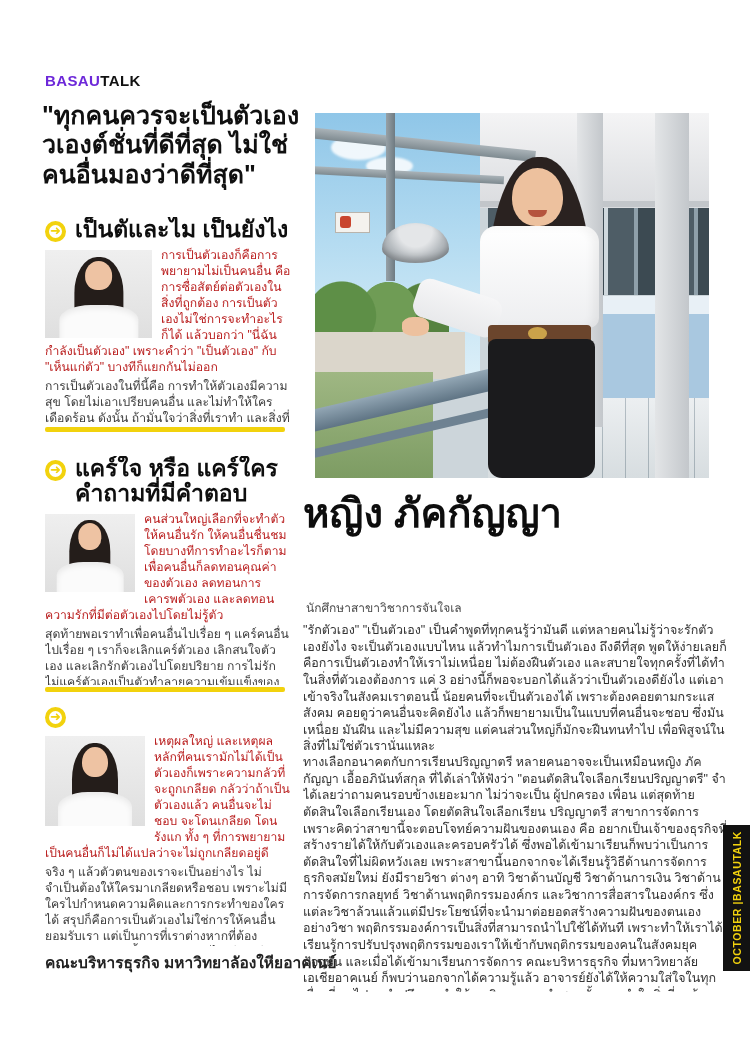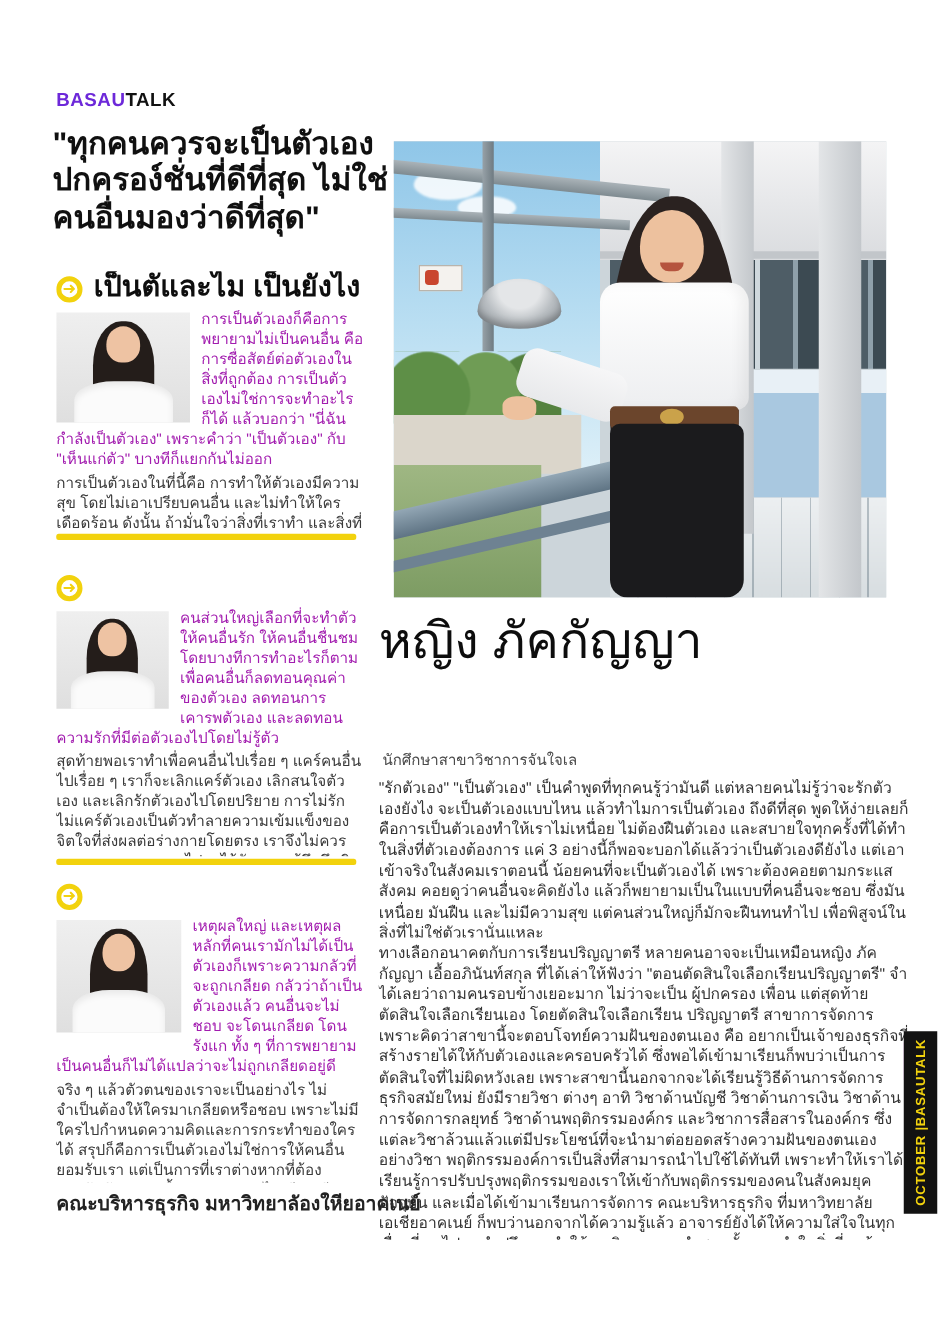--- a/index.html
+++ b/index.html
@@ -37,21 +37,21 @@
     float:left; margin:2px 9px 4px 0; background:linear-gradient(180deg,#efefef,#dfdfdf);
     position:relative; overflow:hidden;
   }
   .p1 { width:107px; height:88px; }
   .p2 { width:90px; height:78px; }
   .p3 { width:100px; height:90px; }
   .mp-hair { position:absolute; left:50%; transform:translateX(-50%); top:8%; width:46%; height:88%; background:#241d1a; border-radius:46% 46% 30% 30%; }
   .mp-face { position:absolute; left:50%; transform:translateX(-50%); top:12%; width:26%; height:34%; background:#eec3a3; border-radius:50% 50% 45% 45%; }
   .mp-shirt { position:absolute; left:50%; transform:translateX(-50%); bottom:-4%; width:74%; height:42%; background:#fbfbfb; border-radius:40% 40% 0 0; box-shadow:inset 0 3px 6px rgba(0,0,0,.08); }
 
-  .sec-text { font-size:12.2px; line-height:1.31; color:#a21caf; }
+  .sec-text { font-size:12.2px; line-height:1.31; color:#b91c1c; }
   .sec-body { clear:both; padding-top:3px; font-size:12.2px; line-height:1.31; color:#3a3a3a; }
 
   .divider { height:5px; background:#F2D20D; border-radius:2px; }
   .div1 { left:45px; top:427px; width:240px; }
   .div2 { left:45px; top:687px; width:240px; }
 
   .left-footer { left:45px; top:950px; width:330px; font-size:15.5px; font-weight:800; color:#222; }
 
   
   .main-photo { left:315px; top:113px; width:394px; height:365px; overflow:hidden; background:#ccd5da; }
@@ -84,41 +84,41 @@
   .w-face { left:50%; top:15%; width:13%; height:16%; background:#edc19e; border-radius:50% 50% 46% 46%; }
   .w-smile { left:54%; top:26.5%; width:5%; height:2%; background:#b5543e; border-radius:0 0 10px 10px; }
   .w-shirt { left:42%; top:31%; width:30%; height:28%; background:linear-gradient(180deg,#ffffff,#edeef0); border-radius:16px 16px 10px 10px; box-shadow:inset -6px 0 10px rgba(0,0,0,.06); }
   .w-arm { left:25%; top:48%; width:22%; height:11%; background:linear-gradient(180deg,#f6f6f7,#e8e9eb); border-radius:12px; transform:rotate(18deg); }
   .w-hand { left:22%; top:56%; width:7%; height:5%; background:#edc19e; border-radius:40%; }
   .w-belt { left:44%; top:58%; width:26%; height:5%; background:#6b452c; border-radius:4px; }
   .w-buckle { left:54%; top:58.6%; width:5%; height:3.6%; background:#caa24a; border-radius:50%; }
   .w-skirt { left:44%; top:62%; width:27%; height:38%; background:#1b1b1d; border-radius:8px 8px 14px 14px; }
 
   
-  .pname { left:303px; top:492px; font-size:40px; font-weight:400; line-height:1.09; color:#0d0d0d; }
+  .pname { left:303px; top:492px; font-size:40px; font-weight:700; line-height:1.09; color:#0d0d0d; }
   .prole { left:306px; top:598px; font-size:12px; color:#4a4a4a; }
   .ppara { left:303px; width:424px; font-size:12.5px; line-height:1.33; color:#333; }
   .pp1 { top:622px; height:128px; overflow:hidden; }
   .pp2 { top:754px; height:238px; overflow:hidden; }
 
   
   .tab-num { left:723px; top:795px; width:17px; height:30px; background:#f0abfc; display:flex; align-items:center; justify-content:center; font-size:13px; font-weight:800; color:#111;margin-top:39px; }
   .tab-issue { left:723px; top:825px; width:27px; height:146px; background:#121212; display:flex; align-items:center; justify-content:center; }
   .tab-issue span { writing-mode:vertical-rl; transform:rotate(180deg); color:#F2D20D; font-weight:800; font-size:10.5px; letter-spacing:.6px; white-space:nowrap; }
 </style>
 </head>
 <body>
 
 <div class="abs brand">
   <span class="gold">BASAU</span><span class="dark">TALK</span>
 </div>
 
 <div class="abs quote">
   <div>"ทุกคนควรจะเป็นตัวเอง</div>
-  <div>ปกครอง์ชั่นที่ดีที่สุด ไม่ใช่</div>
+  <div>วเองต์ชั่นที่ดีที่สุด ไม่ใช่</div>
   <div>คนอื่นมองว่าดีที่สุด"</div>
 </div>
 
 <div class="abs section sec1">
   <div class="sec-head top">
     <div class="ring">
         <span>➜</span>
       </div>
     <div class="sec-title">
       <div>เป็นตัและไม เป็นยังไง</div>
@@ -135,20 +135,24 @@
     <div class="sec-body">การเป็นตัวเองในที่นี้คือ การทำให้ตัวเองมีความสุข โดยไม่เอาเปรียบคนอื่น และไม่ทำให้ใครเดือดร้อน ดังนั้น ถ้ามั่นใจว่าสิ่งที่เราทำ และสิ่งที่ทำให้เรามีความสุขไม่ได้ไปเบียดเบียนใคร ไม่ได้ทำให้ใครเดือดร้อน ที่เหลือก็ไม่ใช่ปัญหาของเรา มันเป็นปัญหาของคนอื่นแล้ว เราก็แค่เป็นเรา มีความสุขในสิ่งที่เราเป็น โดยไม่ได้ไปสร้างความเดือดร้อนให้ใคร เท่านั้นคือจบ! นั่นแหละเป็นตัวเอง!</div>
   </div>
 </div>
 <div class="abs divider div1"></div>
 
 <div class="abs section sec2">
   <div class="sec-head top">
     <div class="ring">
         <span>➜</span>
       </div>
+    <div class="sec-title">
+      <div>แคร์ใจ หรือ แคร์ใคร</div>
+      <div>คำถามที่มีคำตอบ</div>
+    </div>
   </div>
   <div>
     <div class="mini-photo p2">
       <div class="mp-hair"></div>
       <div class="mp-face"></div>
       <div class="mp-shirt"></div>
     </div>
     <div class="sec-text">คนส่วนใหญ่เลือกที่จะทำตัวให้คนอื่นรัก ให้คนอื่นชื่นชม โดยบางทีการทำอะไรก็ตามเพื่อคนอื่นก็ลดทอนคุณค่าของตัวเอง ลดทอนการเคารพตัวเอง และลดทอนความรักที่มีต่อตัวเองไปโดยไม่รู้ตัว</div>
     <div class="sec-body">สุดท้ายพอเราทำเพื่อคนอื่นไปเรื่อย ๆ แคร์คนอื่นไปเรื่อย ๆ เราก็จะเลิกแคร์ตัวเอง เลิกสนใจตัวเอง และเลิกรักตัวเองไปโดยปริยาย การไม่รัก ไม่แคร์ตัวเองเป็นตัวทำลายความเข้มแข็งของจิตใจที่ส่งผลต่อร่างกายโดยตรง เราจึงไม่ควรเอาความสุขของเราไปผูกไว้กับความรู้สึกนึกคิดของคนอื่น เพราะถ้าเป็นแบบนั้นเราก็จะไม่มีวันมีความสุขได้เลย</div>
   </div>

